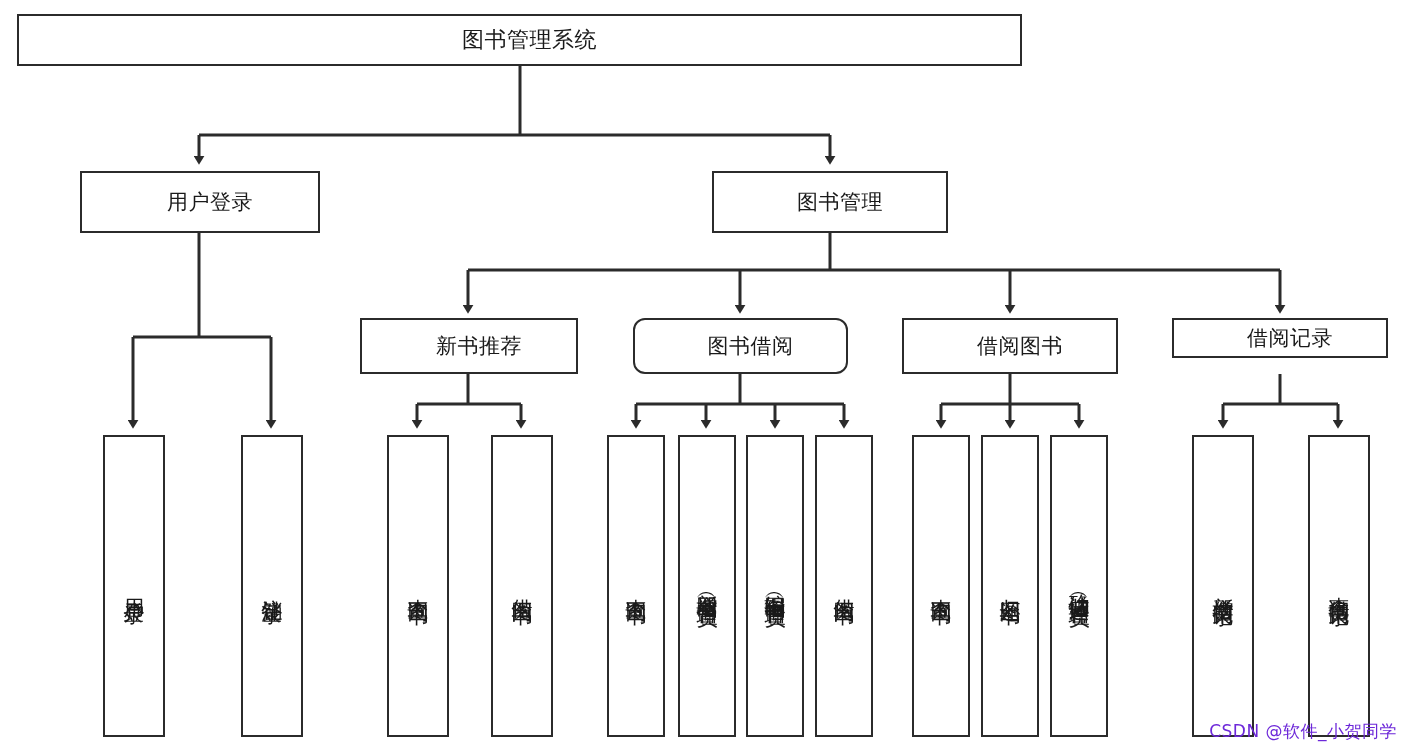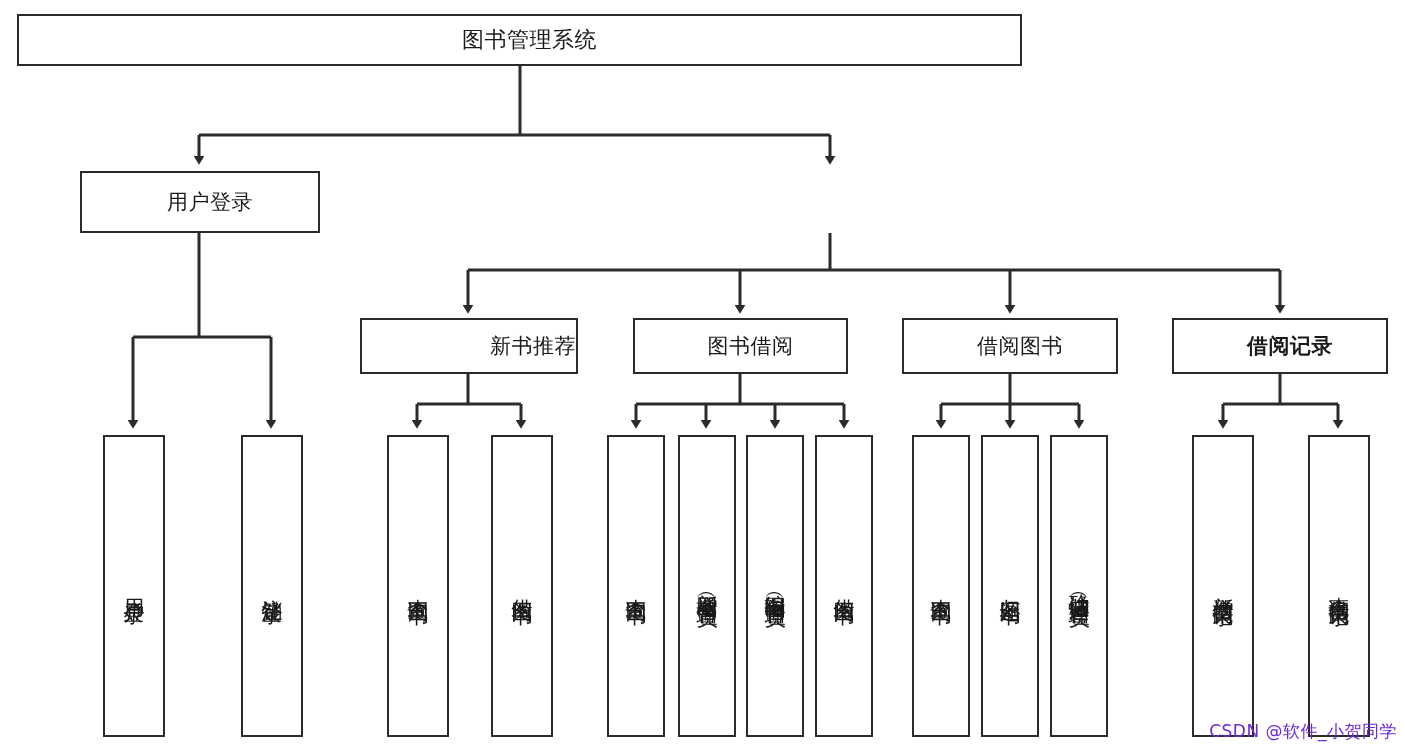--- a/index.html
+++ b/index.html
@@ -123,34 +123,37 @@
   </svg>
 
   <div class="node h root" style="left:17px;top:14px;width:1005px;height:52px;">
     <span class="lbl">图书管理系统</span>
   </div>
 
   <div class="node h" style="left:80px;top:171px;width:240px;height:62px;">
     <span class="lbl">用户登录</span>
   </div>
 
-
-  <div class="node h" style="left:360px;top:318px;width:218px;height:56px;justify-content:flex-end;">
+  <div class="node h" style="left:712px;top:171px;width:236px;height:62px;">
+    <span class="lbl">图书管理</span>
+  </div>
+
+  <div class="node h" style="left:360px;top:318px;width:218px;height:56px;">
     <span class="lbl">新书推荐</span>
   </div>
 
-  <div class="node h" style="left:633px;top:318px;width:215px;height:56px;">
+  <div class="node h" style="left:633px;top:318px;width:215px;height:56px;border-radius:12px;">
     <span class="lbl">图书借阅</span>
   </div>
 
   <div class="node h" style="left:902px;top:318px;width:216px;height:56px;">
     <span class="lbl">借阅图书</span>
   </div>
 
-  <div class="node h" style="left:1172px;top:318px;width:216px;height:56px;font-weight:bold;">
+  <div class="node h" style="left:1172px;top:318px;width:216px;height:40px;">
     <span class="lbl">借阅记录</span>
   </div>
 
   <div class="node v" style="left:103px;top:435px;width:62px;height:302px;">
     <span class="lbl">用户登录</span>
   </div>
   <div class="node v" style="left:241px;top:435px;width:62px;height:302px;">
     <span class="lbl">注销登录</span>
   </div>
 

